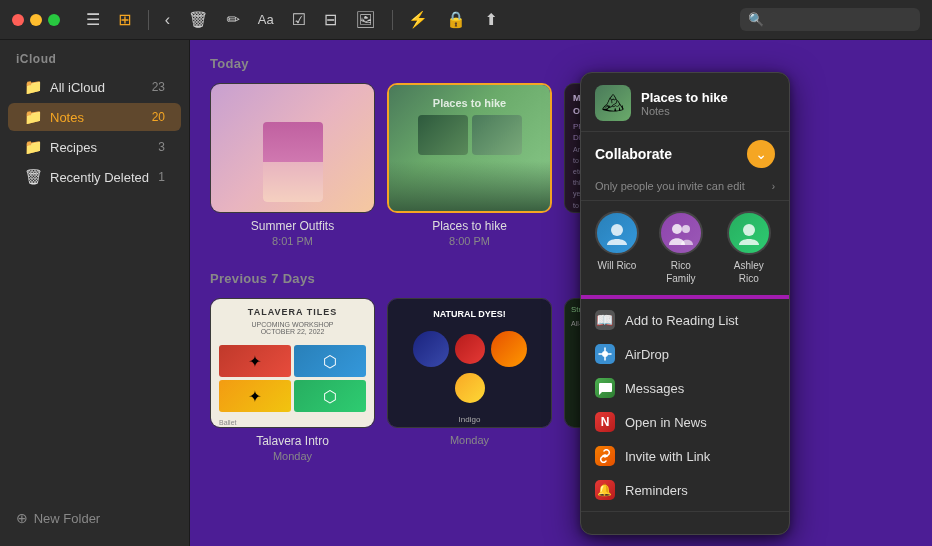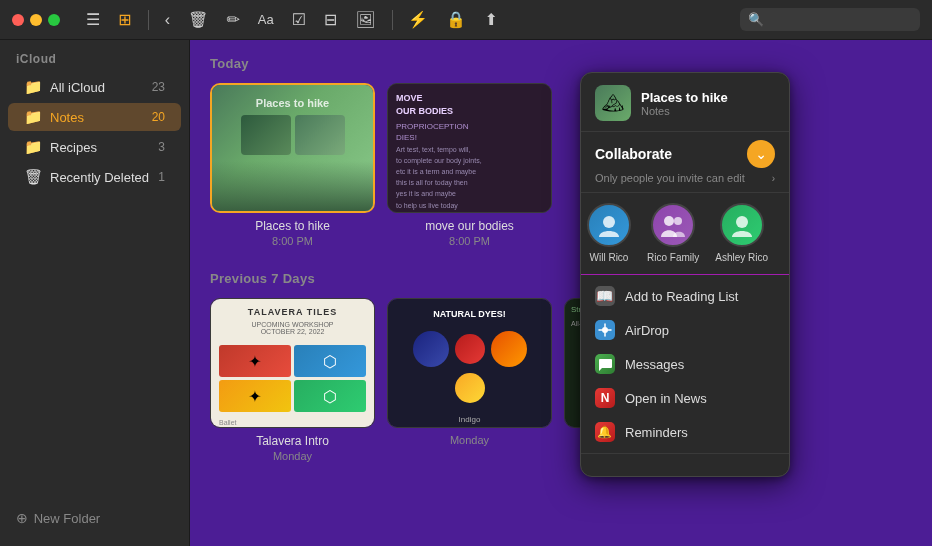--- a/index.html
+++ b/index.html
@@ -293,21 +293,21 @@
 
     
     .collaborate-section {
       padding: 8px 14px;
       border-bottom: 1px solid #3a3a3a;
     }
     .collaborate-row {
       display: flex;
       align-items: center;
       justify-content: space-between;
-      margin-bottom: 4px;
+      margin-bottom: 12px;
     }
     .collaborate-label {
       font-size: 14px;
       font-weight: 600;
       color: #fff;
     }
     .collaborate-btn {
       width: 28px;
       height: 28px;
       border-radius: 50%;
@@ -327,22 +327,22 @@
       align-items: center;
       gap: 4px;
       justify-content: space-between;
     }
     .collaborate-sublabel .arrow { color: #888; font-size: 10px; }
 
     
     .participants {
       display: flex;
       gap: 16px;
-      padding: 10px 6px;
-      border-bottom: 1px solid #a21caf;
+      padding: 10px 14px;
+      border-bottom: 4px solid #a21caf;
     }
     .participant {
       display: flex;
       flex-direction: column;
       align-items: center;
       gap: 4px;
       cursor: pointer;
     }
     .participant-avatar {
       width: 44px;
@@ -467,20 +467,33 @@
       <span>New Folder</span>
     </div>
   </div>
 
   <div class="content">
     <div class="content-inner">
 
       <div class="section-title">Today</div>
       <div class="notes-grid">
 
+        <div class="note-card">
+          <div class="note-thumbnail">
+            <div class="thumb-summer-outfits">
+              <div style="display:flex; align-items:flex-end; justify-content:center; width:100%; height:100%; padding-bottom:10px;">
+                <div style="width:60px; height:80px; background:linear-gradient(to bottom,#c060a0,#e090c0); border-radius:4px; position:relative;">
+                  <div style="width:60px; height:40px; background:linear-gradient(to bottom,#e8b4c0,#f5d0c0); position:absolute; bottom:0; border-radius:0 0 4px 4px;"></div>
+                </div>
+              </div>
+            </div>
+          </div>
+          <div class="note-title">Summer Outfits</div>
+          <div class="note-time">8:01 PM</div>
+        </div>
 
         <div class="note-card selected">
           <div class="note-thumbnail">
             <div class="thumb-places">
               <div style="display:flex; flex-direction:column; align-items:center; width:100%; height:100%; padding:8px; position:relative; overflow:hidden;">
                 <div style="position:absolute; bottom:0; left:0; right:0; height:50px; background:linear-gradient(to top, #3a6040, transparent);"></div>
                 <div style="font-size:11px; color:rgba(255,255,255,0.8); font-weight:600; margin-top:4px;">Places to hike</div>
                 <div style="display:flex; gap:4px; flex-wrap:wrap; margin-top:6px;">
                   <div style="width:50px; height:40px; border-radius:4px; background:linear-gradient(135deg,#2d5a3d,#5a8a5a);"></div>
                   <div style="width:50px; height:40px; border-radius:4px; background:linear-gradient(135deg,#4a7a5a,#7aaa7a);"></div>
@@ -645,20 +658,29 @@
                 <path d="M1 1 h12 a1 1 0 0 1 1 1 v7 a1 1 0 0 1 -1 1 H4 l-3 3 V2 a1 1 0 0 1 1 -1z" fill="white"></path>
               </svg>
           </div>
           <span>Messages</span>
         </div>
         <div class="menu-item">
           <div class="menu-item-icon" style="background:linear-gradient(135deg,#e53935,#b71c1c); border-radius:5px; display:flex; align-items:center; justify-content:center; font-size:12px; color:white; font-weight:bold;">N</div>
           <span>Open in News</span>
         </div>
         <div class="menu-item">
+          <div class="menu-item-icon" style="background:linear-gradient(135deg,#f57c00,#e65100); border-radius:5px; display:flex; align-items:center; justify-content:center;">
+            <svg width="14" height="14" viewBox="0 0 14 14">
+                <path d="M5 7 a3 3 0 0 0 4 0 l2-2 a3 3 0 0 0-4-4 l-1 1" stroke="white" stroke-width="1.5" fill="none" stroke-linecap="round"></path>
+                <path d="M9 7 a3 3 0 0 0-4 0 l-2 2 a3 3 0 0 0 4 4 l1-1" stroke="white" stroke-width="1.5" fill="none" stroke-linecap="round"></path>
+              </svg>
+          </div>
+          <span>Invite with Link</span>
+        </div>
+        <div class="menu-item">
           <div class="menu-item-icon" style="background:linear-gradient(135deg,#e53935,#b71c1c); border-radius:5px; display:flex; align-items:center; justify-content:center; font-size:12px;">🔔</div>
           <span>Reminders</span>
         </div>
       </div>
 
       <div class="menu-footer">
         <div class="menu-item">
           
           
         </div>

